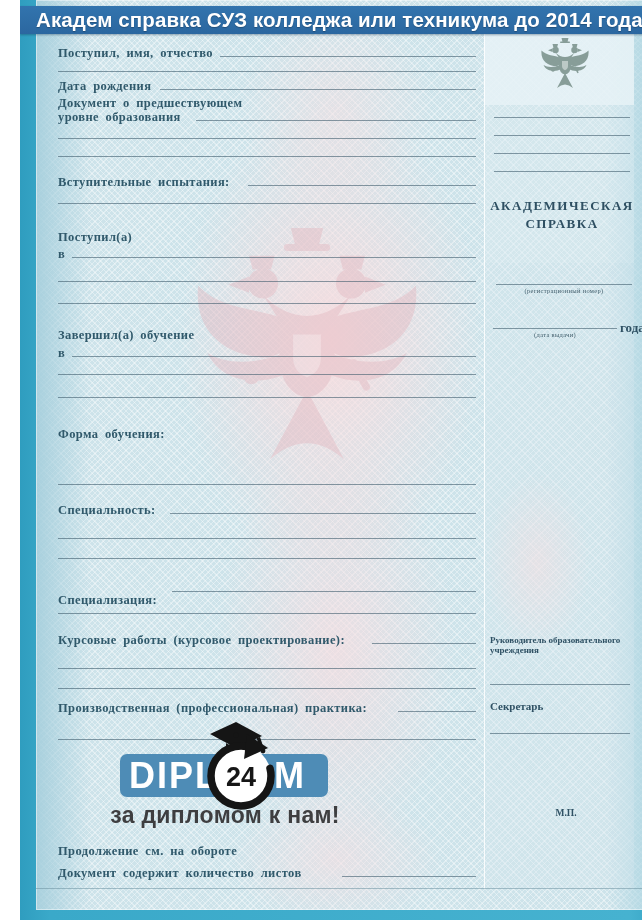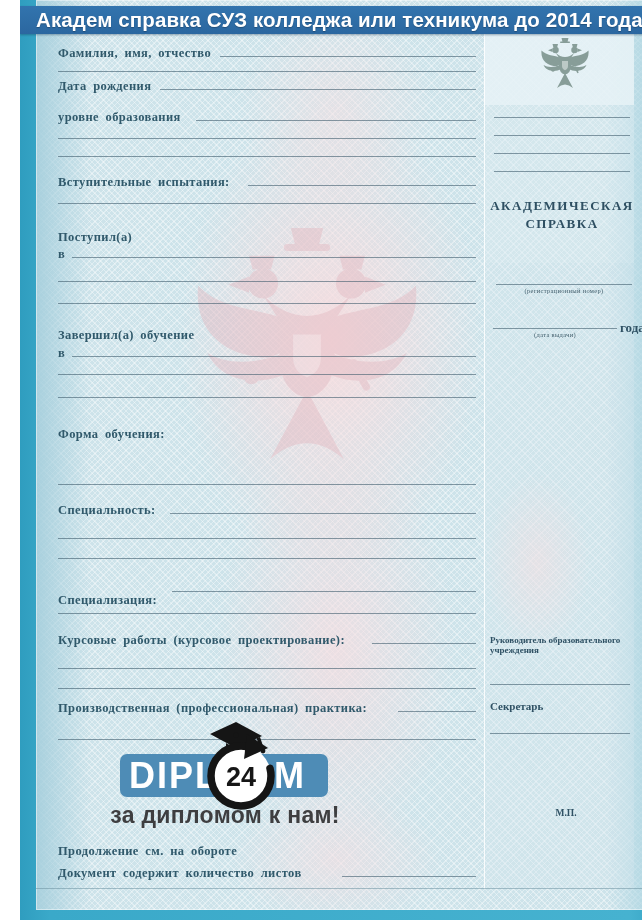--- a/index.html
+++ b/index.html
@@ -143,22 +143,23 @@
   <div class="fold-line"></div>
 
   <svg class="eagle-watermark" viewBox="0 0 120 120">
     <use href="#eagle-sym"></use>
   </svg>
 
   <div class="banner">
     <span>Академ справка СУЗ колледжа или техникума до 2014 года</span>
   </div>
 
-  <div class="lbl" style="left:38px;top:46px">Фамилия, имя, отчество</div>
+  <div class="lbl" style="left:38px;top:46px">Поступил, имя, отчество</div>
   <div class="lbl" style="left:38px;top:79px">Дата рождения</div>
+  <div class="lbl" style="left:38px;top:96px">Документ о предшествующем</div>
   <div class="lbl" style="left:38px;top:110px">уровне образования</div>
   <div class="lbl" style="left:38px;top:175px">Вступительные испытания:</div>
   <div class="lbl" style="left:38px;top:230px">Поступил(а)</div>
   <div class="lbl" style="left:38px;top:247px">в</div>
   <div class="lbl" style="left:38px;top:328px">Завершил(а) обучение</div>
   <div class="lbl" style="left:38px;top:346px">в</div>
   <div class="lbl" style="left:38px;top:427px">Форма обучения:</div>
   <div class="lbl" style="left:38px;top:503px">Специальность:</div>
   <div class="lbl" style="left:38px;top:593px">Специализация:</div>
   <div class="lbl" style="left:38px;top:633px">Курсовые работы (курсовое проектирование):</div>

